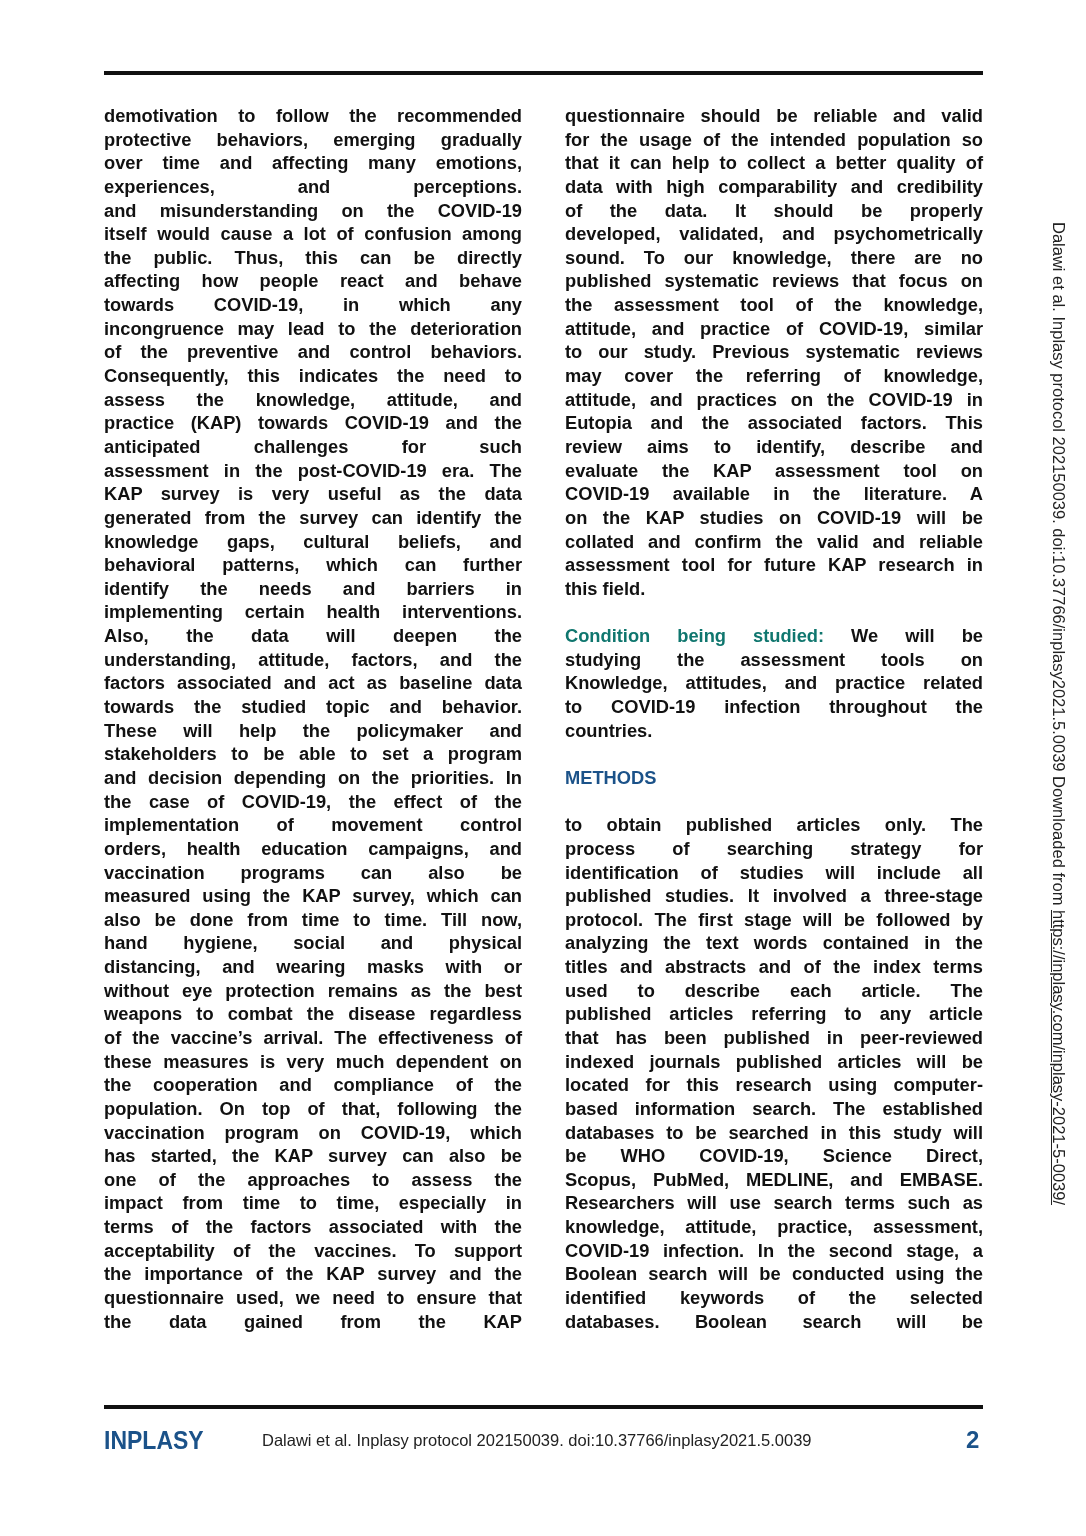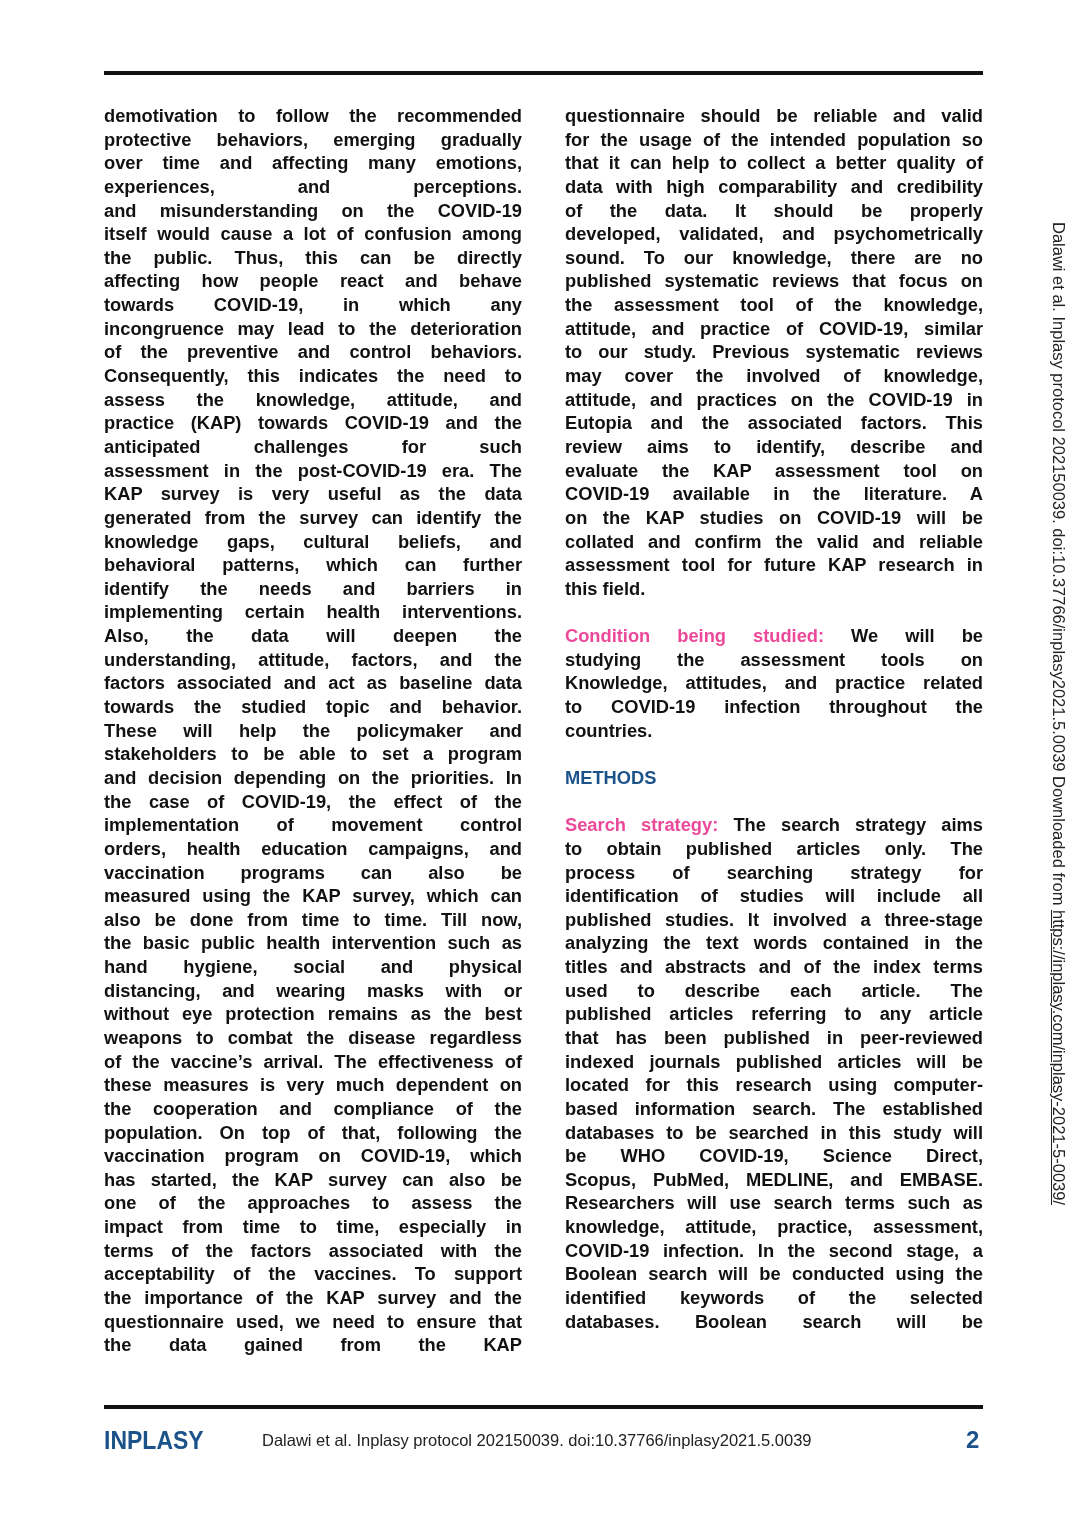--- a/index.html
+++ b/index.html
@@ -5,21 +5,21 @@
     html, body { margin: 0; padding: 0; background: #ffffff; }
     body { width: 1086px; height: 1536px; position: relative; overflow: hidden; font-family: "Liberation Sans", sans-serif; color: #111111; }
     .top-rule { position: absolute; left: 104px; top: 71px; width: 879px; height: 4px; background: #111111; }
     .bottom-rule { position: absolute; left: 104px; top: 1405px; width: 879px; height: 4px; background: #111111; }
     .col { position: absolute; top: 104px; width: 418px; }
     .col-left { left: 104px; }
     .col-right { left: 565px; width: 418px; }
     .ln { display: block; font-size: 18.3px; font-weight: bold; line-height: 23.65px; height: 23.65px; text-align: justify; text-align-last: justify; white-space: nowrap; overflow: visible; }
     .ln.last { text-align-last: left; }
     .gap { display: block; height: 23.65px; }
-    .blue { color: #ec4899; }
+    .blue { color: #0f766e; }
     .head { color: #1b5289; }
     .footer-brand { position: absolute; left: 104px; top: 1426px; font-size: 25px; font-weight: bold; color: #1b5289; letter-spacing: 0px; transform: scaleX(0.92); transform-origin: left; }
     .footer-cite { position: absolute; left: 262px; top: 1431px; font-size: 16.5px; color: #222222; }
     .footer-page { position: absolute; left: 966px; top: 1426px; font-size: 24px; font-weight: bold; color: #1b5289; }
     .side-note { position: absolute; left: 1068px; top: 222px; transform-origin: left top; transform: rotate(90deg); white-space: nowrap; font-size: 16.5px; color: #222222; }
     .side-note a { color: #222222; text-decoration: underline; }
   </style>
 </head>
 <body>
 
@@ -54,21 +54,20 @@
     <span class="ln">towards the studied topic and behavior.</span>
     <span class="ln">These will help the policymaker and</span>
     <span class="ln">stakeholders to be able to set a program</span>
     <span class="ln">and decision depending on the priorities. In</span>
     <span class="ln">the case of COVID-19, the effect of the</span>
     <span class="ln">implementation of movement control</span>
     <span class="ln">orders, health education campaigns, and</span>
     <span class="ln">vaccination programs can also be</span>
     <span class="ln">measured using the KAP survey, which can</span>
     <span class="ln">also be done from time to time. Till now,</span>
-    <span class="ln">the basic public health intervention such as</span>
     <span class="ln">hand hygiene, social and physical</span>
     <span class="ln">distancing, and wearing masks with or</span>
     <span class="ln">without eye protection remains as the best</span>
     <span class="ln">weapons to combat the disease regardless</span>
     <span class="ln">of the vaccine’s arrival. The effectiveness of</span>
     <span class="ln">these measures is very much dependent on</span>
     <span class="ln">the cooperation and compliance of the</span>
     <span class="ln">population. On top of that, following the</span>
     <span class="ln">vaccination program on COVID-19, which</span>
     <span class="ln">has started, the KAP survey can also be</span>
@@ -87,21 +86,21 @@
       <span class="ln">for the usage of the intended population so</span>
       <span class="ln">that it can help to collect a better quality of</span>
       <span class="ln">data with high comparability and credibility</span>
       <span class="ln">of the data. It should be properly</span>
       <span class="ln">developed, validated, and psychometrically</span>
       <span class="ln">sound. To our knowledge, there are no</span>
       <span class="ln">published systematic reviews that focus on</span>
       <span class="ln">the assessment tool of the knowledge,</span>
       <span class="ln">attitude, and practice of COVID-19, similar</span>
       <span class="ln">to our study. Previous systematic reviews</span>
-      <span class="ln">may cover the involved of knowledge,</span>
+      <span class="ln">may cover the referring of knowledge,</span>
       <span class="ln">attitude, and practices on the COVID-19 in</span>
       <span class="ln">Eutopia and the associated factors. This</span>
       <span class="ln">review aims to identify, describe and</span>
       <span class="ln">evaluate the KAP assessment tool on</span>
       <span class="ln">COVID-19 available in the literature. A</span>
       <span class="ln">on the KAP studies on COVID-19 will be</span>
       <span class="ln">collated and confirm the valid and reliable</span>
       <span class="ln">assessment tool for future KAP research in</span>
       <span class="ln last">this field.</span>
     </div>
@@ -112,26 +111,26 @@
         <span class="ln">studying the assessment tools on</span>
         <span class="ln">Knowledge, attitudes, and practice related</span>
         <span class="ln">to COVID-19 infection throughout the</span>
         <span class="ln last">countries.</span>
       </div>
   </div>
   <span class="gap"></span>
   <span class="ln last head">METHODS</span>
   <span class="gap"></span>
   <div>
-    <span class="ln"><span class="blue">Search strategy:</span> <span>The search strategy aims</span></span>
     <div id="searchLines">
         <span class="ln">to obtain published articles only. The</span>
         <span class="ln">process of searching strategy for</span>
         <span class="ln">identification of studies will include all</span>
         <span class="ln">published studies. It involved a three-stage</span>
+        <span class="ln">protocol. The first stage will be followed by</span>
         <span class="ln">analyzing the text words contained in the</span>
         <span class="ln">titles and abstracts and of the index terms</span>
         <span class="ln">used to describe each article. The</span>
         <span class="ln">published articles referring to any article</span>
         <span class="ln">that has been published in peer-reviewed</span>
         <span class="ln">indexed journals published articles will be</span>
         <span class="ln">located for this research using computer-</span>
         <span class="ln">based information search. The established</span>
         <span class="ln">databases to be searched in this study will</span>
         <span class="ln">be WHO COVID-19, Science Direct,</span>

